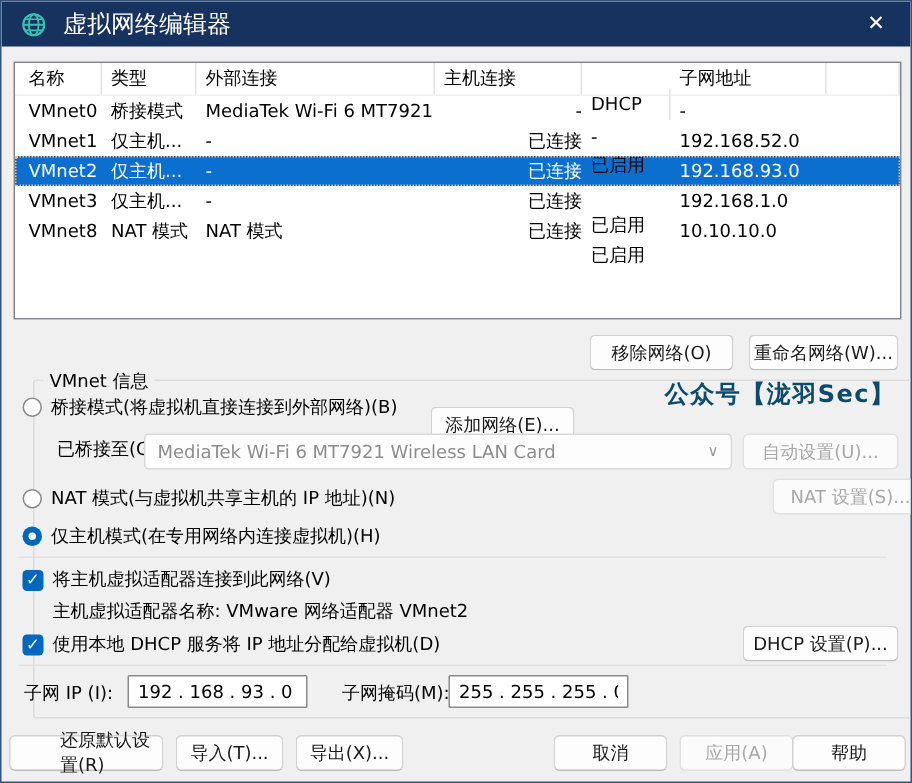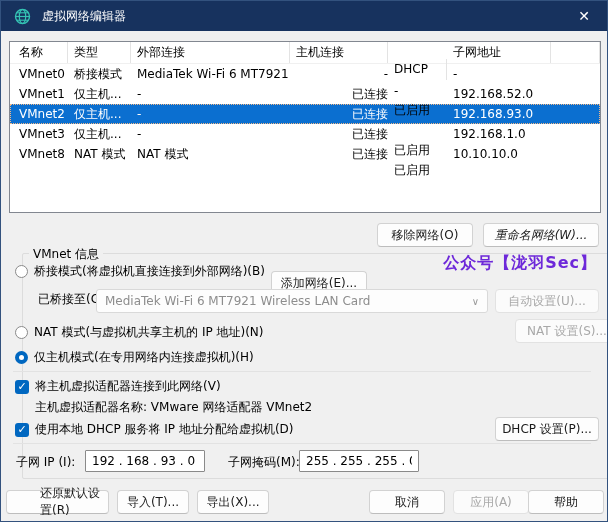--- a/index.html
+++ b/index.html
@@ -17,21 +17,21 @@
     border: 1px solid #33527e;
     overflow: hidden;
   }
   
   .titlebar {
     position: absolute; left:0; top:0; width:100%; height:30px;
     background: #17325e;
     display: flex; align-items: center;
   }
   .titlebar .app-icon { margin-left: 13px; width:17px; height:17px; flex:0 0 auto; }
-  .titlebar .title { color:#fff; margin-left: 11px; font-size: 12px; }
+  .titlebar .title { color:#fff; margin-left: 11px; font-size: 16px; }
   .titlebar .close-btn {
     position:absolute; right:0; top:0; width:46px; height:30px;
     display:flex; align-items:center; justify-content:center;
     color:#fff; font-size:14px; cursor:default;
   }
   
   .netlist {
     position:absolute; left:8px; top:40px; width:592px; height:172px;
     background:#fff; border:1px solid #828790;
   }
@@ -52,32 +52,32 @@
     display:inline-flex; align-items:center; justify-content:center;
     background:#fdfdfd; border:1px solid #d2d2d2; border-bottom-color:#bdbdbd;
     border-radius:4px; font-size:12px; color:#1a1a1a; height:24px;
     font-family:inherit; cursor:default;
   }
   .btn.disabled { color:#a8a8a8; background:#fbfbfb; border-color:#e2e2e2; }
   .btn.default { border:2px solid #0165c0; border-radius:5px; height:26px; }
   .net-buttons { position:absolute; top:222px; right:8px; display:flex; gap:10px; }
   .net-buttons .btn.add { width:96px;margin-top:48px; }
   .net-buttons .btn.remove { width:96px; }
-  .net-buttons .btn.rename { width:116px;font-style:italic; }
+  .net-buttons .btn.rename { width:100px; }
   
   .groupbox {
     position:absolute; left:21px; top:252px; width:590px; height:226px;
     border:1px solid #dcdcdc; border-radius:2px;
   }
   .groupbox .legend {
     position:absolute; top:-8px; left:6px; background:#f0f0f0; padding:0 4px;
   }
   .watermark {
     position:absolute; top:252px; right:10px;
-    color:#6d28d9; font-size:16px; font-weight:bold; letter-spacing:1px;text-align:center;
+    color:#0c4a6e; font-size:16px; font-weight:bold; letter-spacing:1px;text-align:center;
   }
   .ctl-row { position:absolute; display:flex; align-items:center; }
   .radio {
     width:13px; height:13px; border-radius:50%;
     border:1px solid #8a8a8a; background:#fff; margin-right:6px; flex:0 0 auto;
   }
   .radio.checked {
     border:none; background:#0067c0; position:relative;
   }
   .radio.checked::after {

